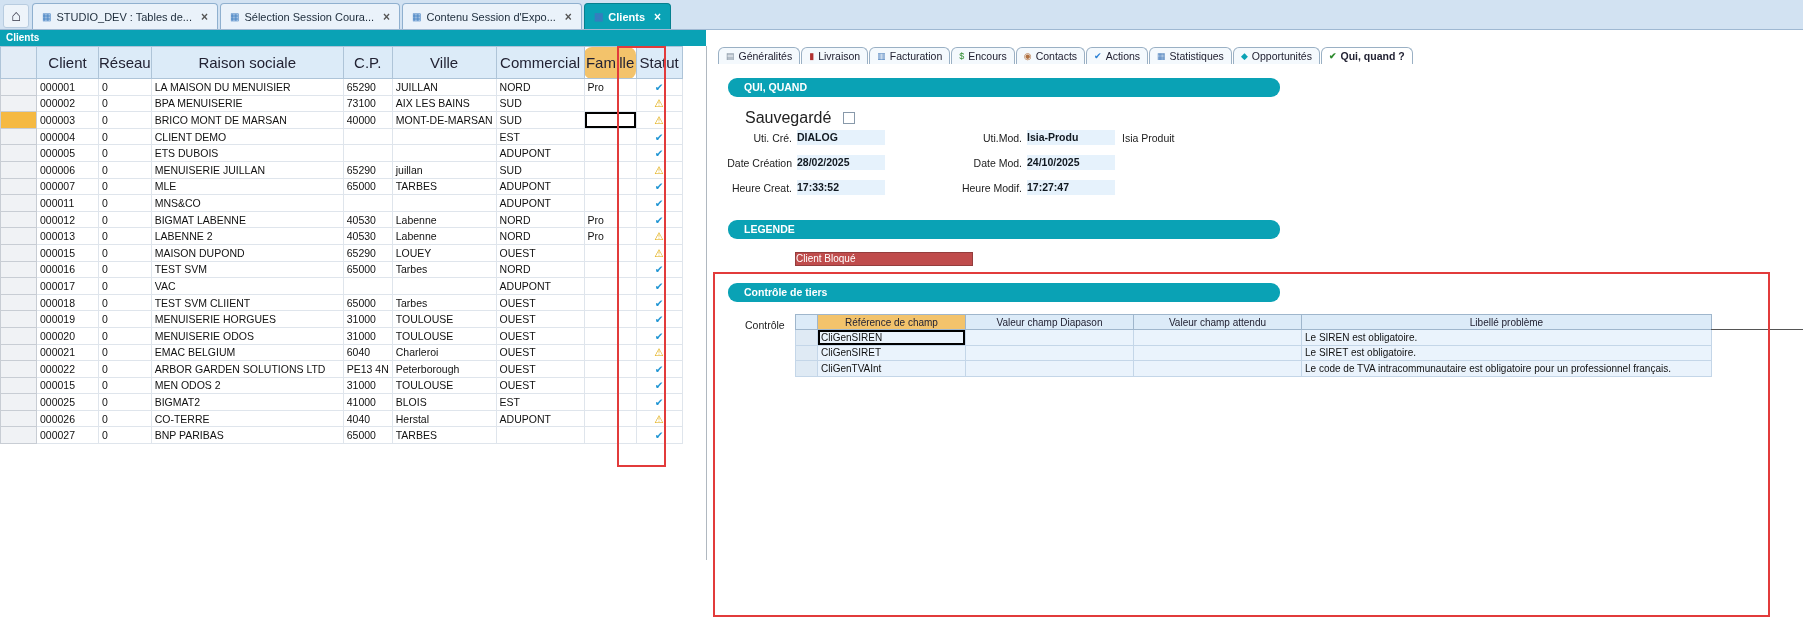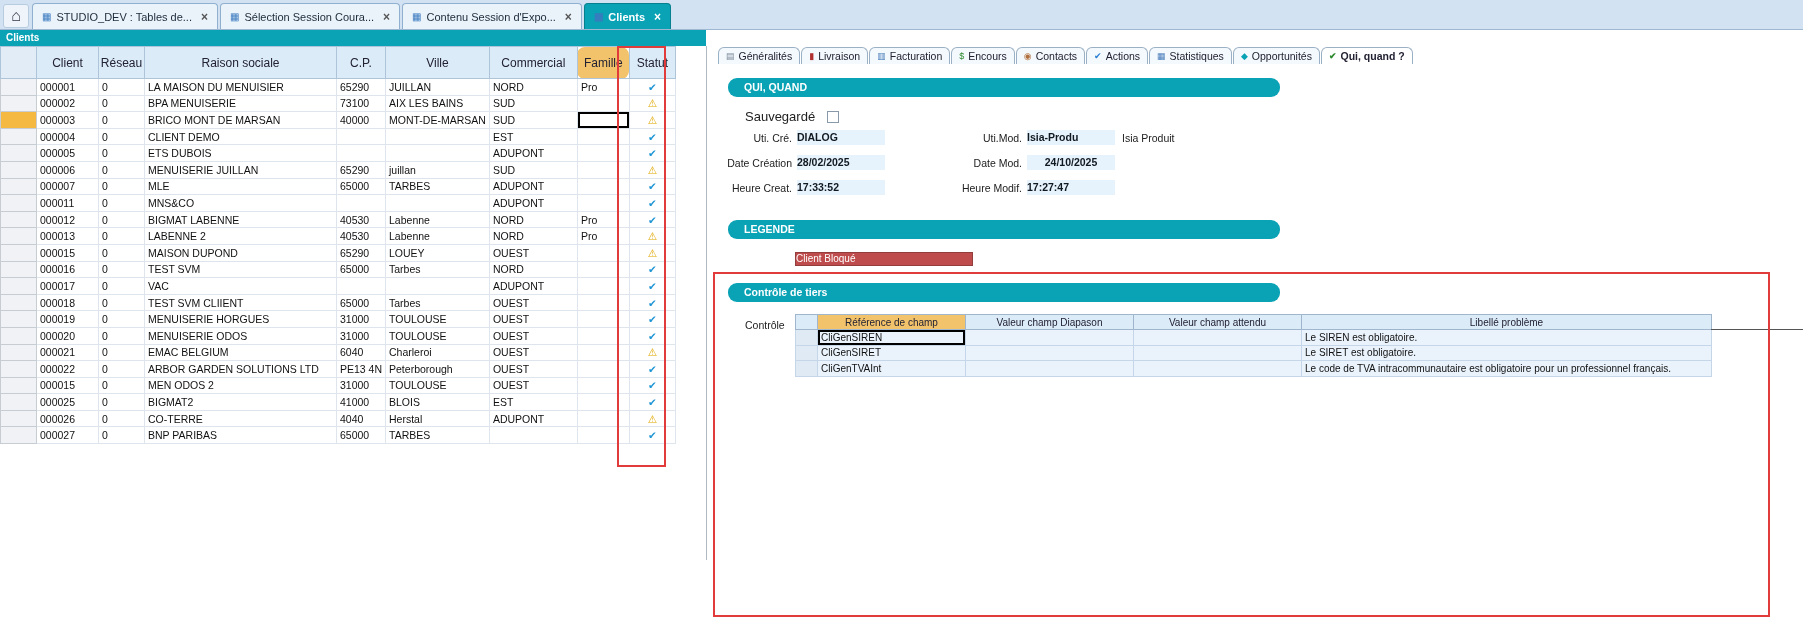--- a/index.html
+++ b/index.html
@@ -11,21 +11,21 @@
   .tab{height:26px;display:flex;align-items:center;gap:5px;padding:0 9px;margin-right:2px;background:#eaf2fa;border:1px solid #8fb0cf;border-bottom:none;border-radius:4px 4px 0 0;font-size:11px;color:#1c2b3a;white-space:nowrap;}
   .tab.active{background:#0aa2b5;color:#fff;font-weight:bold;border-color:#06808f;}
   .icon{display:inline-block;line-height:1;}
   .tabicon{font-size:10px;}
   .tab .tabclose{color:#555;font-size:12px;font-weight:bold;margin-left:4px;}
   .tab.active .tabclose{color:#fff;}
 
   
   .clients-bar{position:absolute;top:30px;left:0;width:706px;height:16px;background:#0aa2b5;color:#fff;font-size:10px;line-height:16px;padding-left:6px;font-weight:bold;}
   .left-table{position:absolute;top:46px;left:0;border-collapse:collapse;table-layout:fixed;font-size:10.5px;}
-  .left-table th{background:#dcebf8;border:1px solid #aec4d8;font-weight:normal;height:32px;font-size:12px;color:#223;overflow:hidden;white-space:nowrap;}
+  .left-table th{background:#dcebf8;border:1px solid #aec4d8;font-weight:normal;height:32px;font-size:15px;color:#223;overflow:hidden;white-space:nowrap;}
   .left-table th.famille{background:#f3c36b;border-radius:8px;}
   .left-table th.selhdr{background:#e2ecf6;}
   .left-table td{border:1px solid #dfe5ec;height:16.6px;padding:0 3px;white-space:nowrap;overflow:hidden;background:#fff;}
   .left-table td.selcol{background:#f0f2f5;border-color:#c8cdd4;}
   .left-table td.selhl{background:#f5b942;}
   .left-table td.statcol{text-align:center;padding:0;}
   .focuscell{box-shadow:inset 0 0 0 2px #000;}
   .vdivider{position:absolute;left:706px;top:46px;width:1px;height:514px;background:#b0b8c0;}
 
   
@@ -39,21 +39,21 @@
   .dtabs{position:absolute;left:8px;top:0;display:flex;align-items:flex-end;height:18px;}
   .dtab{display:flex;align-items:center;gap:4px;height:17px;padding:0 7px;margin-right:1px;border:1px solid #9ab0c4;border-bottom:none;border-radius:6px 6px 0 0;background:#f4f9fd;font-size:10.5px;color:#223;white-space:nowrap;}
   .dtab.active{background:#fff;font-weight:bold;}
   .dtabicon{font-size:9px;}
 
   .tealbar{position:absolute;left:18px;width:552px;height:19px;background:#0aa2b5;border-radius:9px;color:#fff;font-weight:bold;font-size:10.5px;line-height:19px;padding-left:16px;}
   #bar-quiquand{top:32px;}
   #bar-legende{top:174px;}
   #bar-controle{top:237px;}
 
-  .saverow{position:absolute;left:35px;top:63px;display:flex;align-items:center;gap:12px;font-size:13px;color:#222;}
+  .saverow{position:absolute;left:35px;top:63px;display:flex;align-items:center;gap:12px;font-size:16px;color:#222;}
   .cb{width:12px;height:12px;border:1px solid #8899aa;background:#fff;}
 
   .flabel{position:absolute;font-size:10.5px;color:#222;text-align:right;white-space:nowrap;}
   .ffield{position:absolute;height:15px;background:#e6f2fc;font-weight:bold;color:#101820;font-size:10.5px;line-height:15px;white-space:nowrap;overflow:hidden;}
   .fsuffix{position:absolute;font-size:10.5px;color:#222;white-space:nowrap;}
 
   .blocked{position:absolute;left:85px;top:206px;width:178px;height:14px;background:#bf4c4c;border:1px solid #943d3d;color:#fff;font-size:10px;line-height:12px;}
   .ctl-label{position:absolute;left:35px;top:273px;font-size:10.5px;color:#222;}
 
   .ctable{position:absolute;left:85px;top:268px;border-collapse:collapse;table-layout:fixed;font-size:10px;}
@@ -465,21 +465,21 @@
       </tbody>
   </table>
 <div class="flabel" style="position: absolute; left: 0px; top: 86px; width: 82px;">Uti. Cré.</div>
     <div class="ffield" style="position: absolute; left: 87px; top: 84px; width: 88px;">DIALOG</div>
     <div class="flabel" style="position: absolute; left: 230px; top: 86px; width: 82px;">Uti.Mod.</div>
     <div class="ffield" style="position: absolute; left: 317px; top: 84px; width: 88px;">Isia-Produ</div>
     <div class="fsuffix" style="position: absolute; left: 412px; top: 86px;">Isia Produit</div>
     <div class="flabel" style="position: absolute; left: 0px; top: 111px; width: 82px;">Date Création</div>
     <div class="ffield" style="position: absolute; left: 87px; top: 109px; width: 88px;">28/02/2025</div>
     <div class="flabel" style="position: absolute; left: 230px; top: 111px; width: 82px;">Date Mod.</div>
-    <div class="ffield" style="position: absolute; left: 317px; top: 109px; width: 88px; text-align: center;">24/10/2025</div>
+    <div class="ffield" style="position: absolute; left: 317px; top: 109px; width: 88px;">24/10/2025</div>
     <div class="flabel" style="position: absolute; left: 0px; top: 136px; width: 82px;">Heure Creat.</div>
     <div class="ffield" style="position: absolute; left: 87px; top: 134px; width: 88px;">17:33:52</div>
     <div class="flabel" style="position: absolute; left: 230px; top: 136px; width: 82px;">Heure Modif.</div>
     <div class="ffield" style="position: absolute; left: 317px; top: 134px; width: 88px;">17:27:47</div>
   </div>
 
 <div class="annot" id="annot-statut"></div>
 <div class="annot" id="annot-controle"></div>
 <div class="hline"></div>
 

